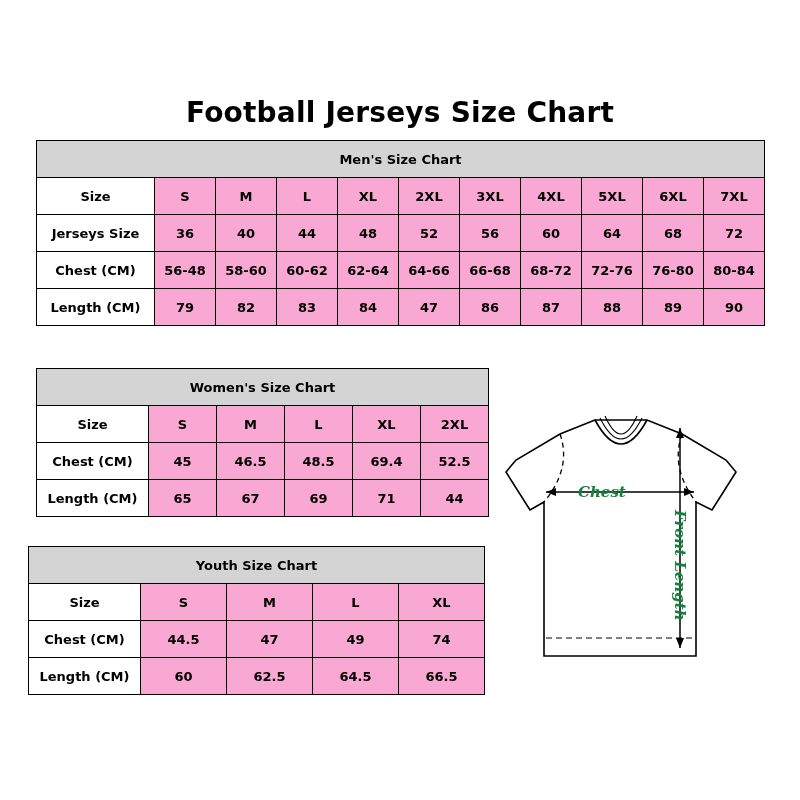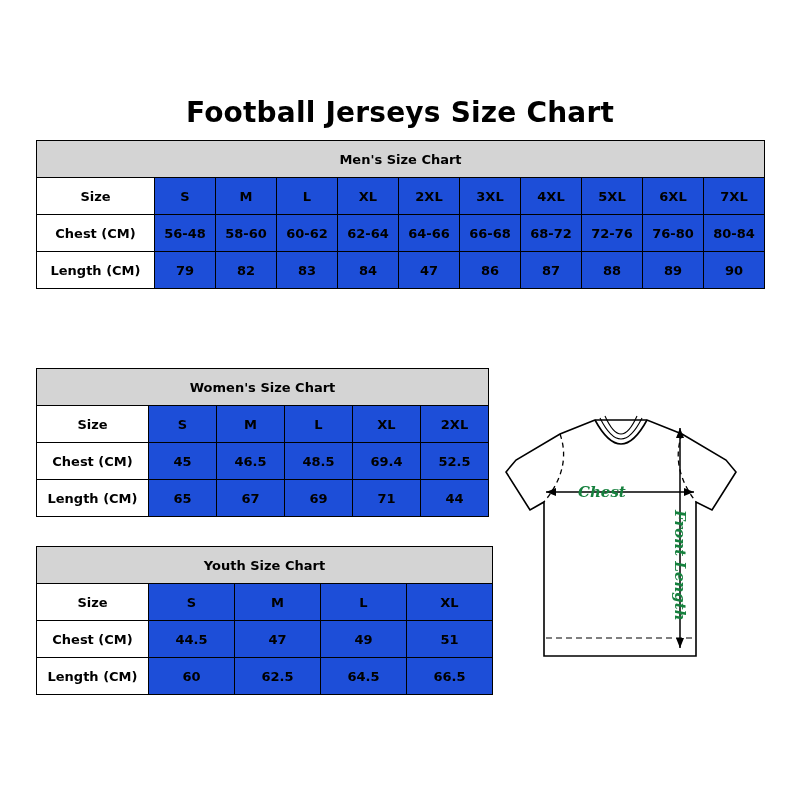--- a/index.html
+++ b/index.html
@@ -26,21 +26,21 @@
     width: 800px;
     text-align: center;
     font-size: 28px;
     font-weight: bold;
     letter-spacing: 0.2px;
   }
   table.sz {
     position: absolute;
     border-collapse: collapse;
     table-layout: fixed;
-    background: #1d4ed8;
+    background: #f9a8d4;
   }
   table.sz th, table.sz td {
     border: 1px solid #000000;
     text-align: center;
     vertical-align: middle;
     font-size: 13px;
     font-weight: bold;
     height: 37px;
     padding: 0 2px;
     box-sizing: border-box;
@@ -67,21 +67,21 @@
   
   #women-table {
     left: 36px;
     top: 368px;
     width: 384px;
   }
   #women-table col.lbl { width: 112px; }
   #women-table col.val { width: 68px; }
   
   #youth-table {
-    left: 36px;
+    left: 28px;
     top: 546px;
     width: 456px;
   }
   #youth-table col.lbl { width: 112px; }
   #youth-table col.val { width: 86px; }
 
   
   #shirt {
     position: absolute;
     left: 500px;
@@ -141,20 +141,33 @@
         <th>L</th>
         <th>XL</th>
         <th>2XL</th>
         <th>3XL</th>
         <th>4XL</th>
         <th>5XL</th>
         <th>6XL</th>
         <th>7XL</th>
       </tr>
       <tr>
+        <td class="rowlabel">Jerseys Size</td>
+        <td>36</td>
+        <td>40</td>
+        <td>44</td>
+        <td>48</td>
+        <td>52</td>
+        <td>56</td>
+        <td>60</td>
+        <td>64</td>
+        <td>68</td>
+        <td>72</td>
+      </tr>
+      <tr>
         <td class="rowlabel">Chest (CM)</td>
         <td>56-48</td>
         <td>58-60</td>
         <td>60-62</td>
         <td>62-64</td>
         <td>64-66</td>
         <td>66-68</td>
         <td>68-72</td>
         <td>72-76</td>
         <td>76-80</td>
@@ -233,21 +246,21 @@
         <th>S</th>
         <th>M</th>
         <th>L</th>
         <th>XL</th>
       </tr>
       <tr>
         <td class="rowlabel">Chest (CM)</td>
         <td>44.5</td>
         <td>47</td>
         <td>49</td>
-        <td>51</td>
+        <td>74</td>
       </tr>
       <tr>
         <td class="rowlabel">Length (CM)</td>
         <td>60</td>
         <td>62.5</td>
         <td>64.5</td>
         <td>66.5</td>
       </tr>
     </tbody>
   </table>

